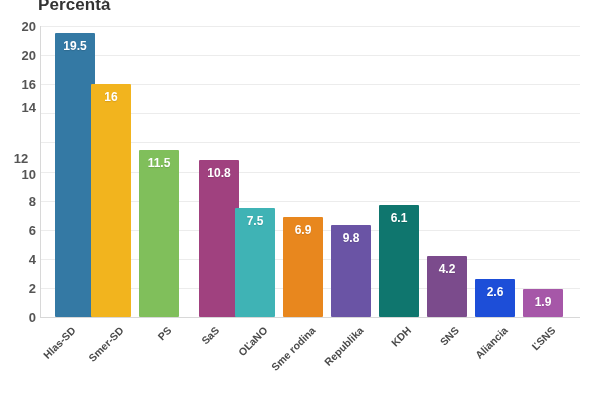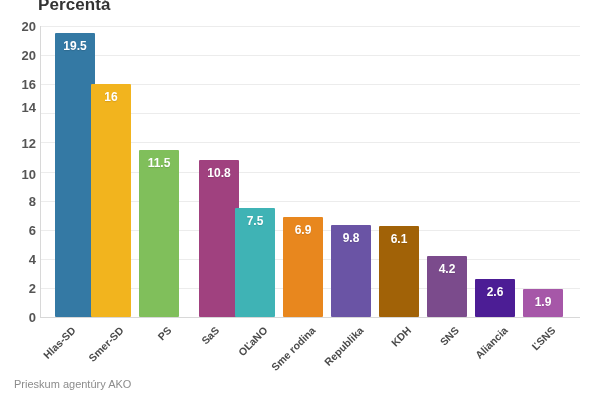--- a/index.html
+++ b/index.html
@@ -84,21 +84,21 @@
 
   <div id="chart-title">Percentá</div>
 
   <div id="y-ticks">
       <div class="ytick" style="top: 291px;">0</div>
       <div class="ytick" style="top: 261.9px;">2</div>
       <div class="ytick" style="top: 232.8px;">4</div>
       <div class="ytick" style="top: 203.7px;">6</div>
       <div class="ytick" style="top: 174.6px;">8</div>
       <div class="ytick" style="top: 148px;">10</div>
-      <div class="ytick" style="top: 117px;">12</div>
+      <div class="ytick" style="top: 132px; text-align: center;">12</div>
       <div class="ytick" style="top: 81px;">14</div>
       <div class="ytick" style="top: 58.2px;">16</div>
       <div class="ytick" style="top: 29.1px;">20</div>
       <div class="ytick" style="top: 0px;">20</div>
     </div>
   <div id="y-axis-line"></div>
 
   <div id="plot-area">
     <div id="gridlines">
         <div class="gridline axis-zero" style="top: 291px;"></div>
@@ -143,31 +143,31 @@
           <div class="bar" style="height: 100.395px; background: rgb(232, 135, 30);">
             <div class="bar-label">6.9</div>
           </div>
         </div>
         <div class="bar-slot" style="left: 290px;">
           <div class="bar" style="height: 91.665px; background: rgb(106, 84, 165);">
             <div class="bar-label">9.8</div>
           </div>
         </div>
         <div class="bar-slot" style="left: 338px;">
-          <div class="bar" style="height: 91px; background: #a16207;">
+          <div class="bar" style="height: 112px; background: #0f766e;">
             <div class="bar-label">6.1</div>
           </div>
         </div>
         <div class="bar-slot" style="left: 386px;">
           <div class="bar" style="height: 61.11px; background: rgb(123, 75, 140);">
             <div class="bar-label">4.2</div>
           </div>
         </div>
         <div class="bar-slot" style="left: 434px;">
-          <div class="bar" style="height: 37.83px; background: #4c1d95; margin-top: 20px;">
+          <div class="bar" style="height: 37.83px; background: #1d4ed8; margin-top: 20px;">
             <div class="bar-label">2.6</div>
           </div>
         </div>
         <div class="bar-slot" style="left: 482px;">
           <div class="bar" style="height: 27.645px; background: rgb(166, 87, 168); margin-top: 30px;">
             <div class="bar-label">1.9</div>
           </div>
         </div>
       </div>
   </div>
@@ -201,14 +201,13 @@
         <span>SNS</span>
       </div>
       <div class="xtick" style="left: 434px;">
         <span>Aliancia</span>
       </div>
       <div class="xtick" style="left: 482px;">
         <span>ĽSNS</span>
       </div>
     </div>
 
-  <div id="footer-note">Prieskum agentúry AKO</div>
 </div>
 
 </body></html>

